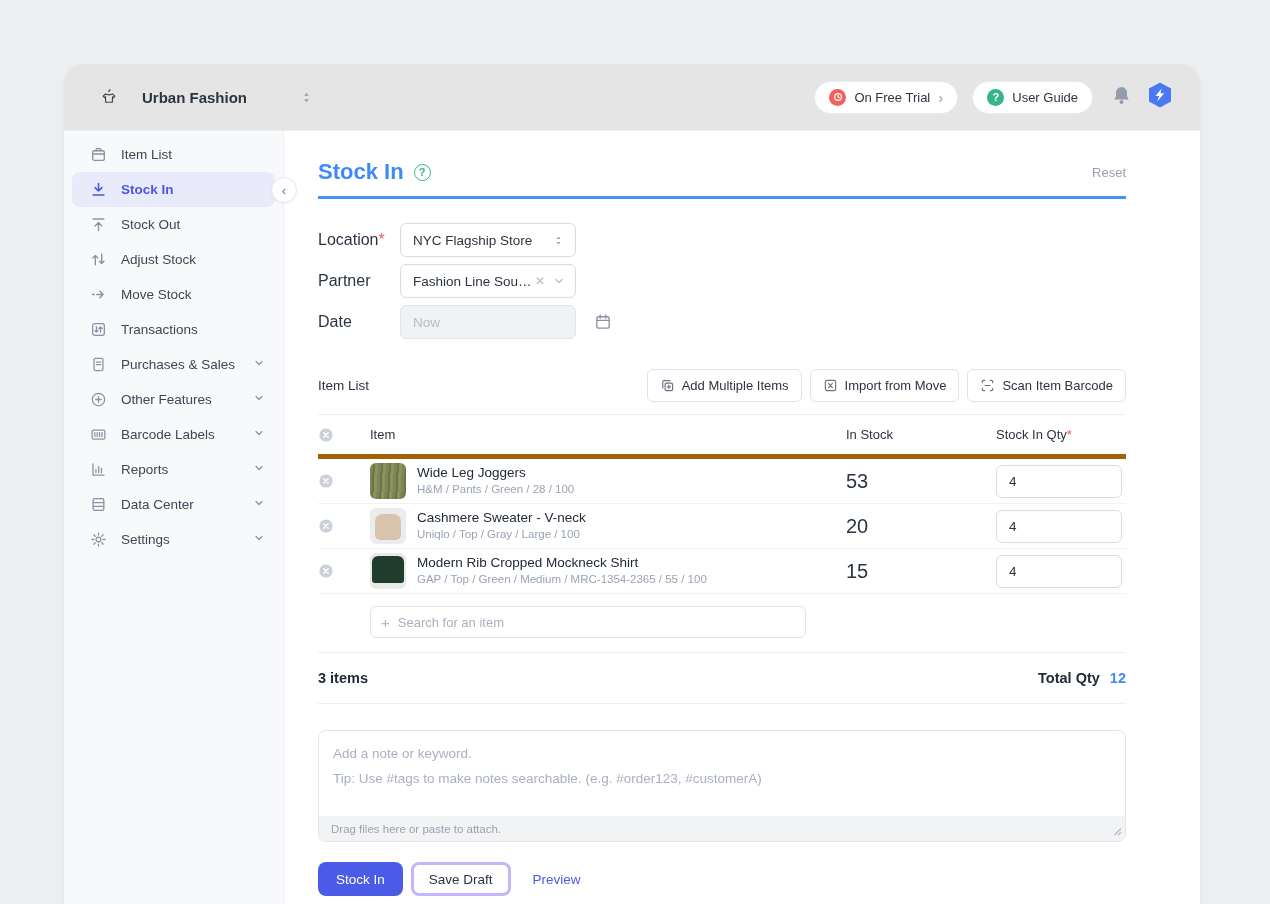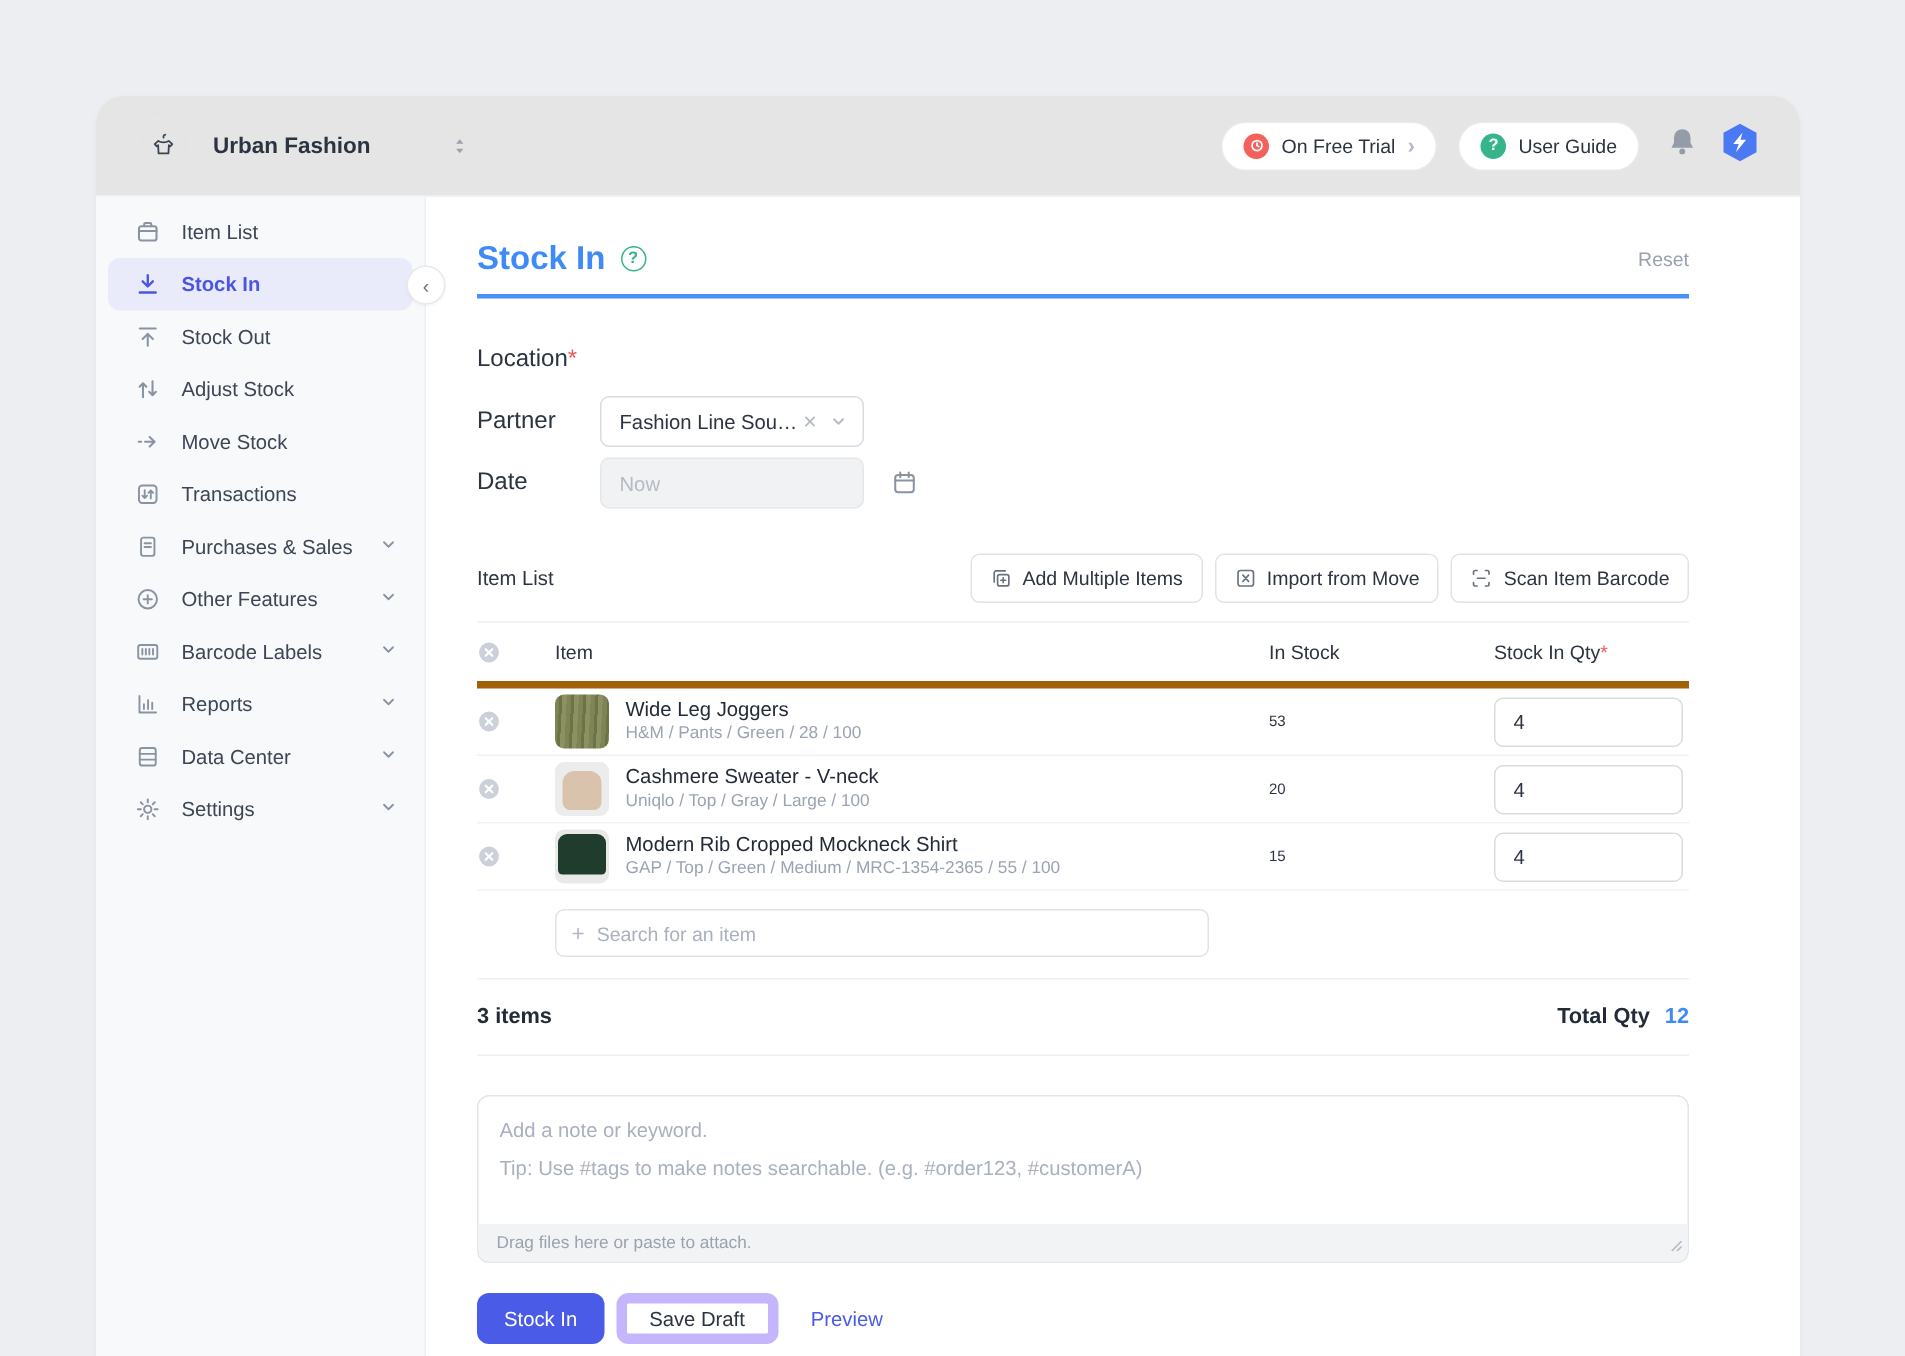--- a/index.html
+++ b/index.html
@@ -66,21 +66,21 @@
   .trow { display:flex; align-items:center; height:45px; border-bottom:1px solid #f0f2f5; }
   .remove-btn { cursor:pointer; display:flex; }
   .thumb { width:36px; height:36px; border-radius:6px; margin-right:11px; flex:none; overflow:hidden; position:relative; }
   .thumb-joggers { background:repeating-linear-gradient(93deg,#7e8455 0 3px,#6c7345 3px 5px,#8b9160 5px 8px); }
   .thumb-sweater-beige { background:#ececec; }
   .thumb-sweater-beige::after { content:""; position:absolute; left:5px; right:5px; top:6px; bottom:4px; background:#d9c3ac; border-radius:8px 8px 5px 5px; }
   .thumb-sweater-green { background:#e9eae8; }
   .thumb-sweater-green::after { content:""; position:absolute; left:2px; right:2px; top:3px; bottom:6px; background:#1f3c2d; border-radius:6px 6px 3px 3px; }
   .item-name { font-size:13.5px; color:#222b36; font-weight:500; line-height:1.35; }
   .item-attrs { font-size:11.5px; color:#9aa3b3; line-height:1.35; }
-  .stock-val { font-size:10px; color:#2c3440; }
+  .stock-val { font-size:20px; color:#2c3440; }
   .qty-input { width:126px; height:33px; border:1px solid #d8dce2; border-radius:6px; padding:0 12px; font-size:13.5px; color:#2c3440; font-family:"Liberation Sans",sans-serif; }
 
   .search-row { padding:12px 0 14px 52px; border-bottom:1px solid #edeff3; }
   .search-box { width:436px; height:32px; border:1px solid #dfe3e9; border-radius:6px; display:flex; align-items:center; padding:0 10px; gap:8px; }
   .search-box .plus { color:#b3bac4; font-size:15px; line-height:1; }
   .search-box input { border:none; outline:none; flex:1; font-size:13px; color:#ef4444; font-family:"Liberation Sans",sans-serif; background:transparent; }
   .search-box input::placeholder { color:#a9b1bd; }
 
   .summary-row { display:flex; align-items:center; padding:17px 0; border-bottom:1px solid #edeff3; }
   .items-count { font-size:14.5px; font-weight:700; color:#222b36; }
@@ -88,21 +88,21 @@
   .total-qty .qty-val { color:#3e8bf7; }
 
   .note-box { margin-top:26px; border:1px solid #e2e5ea; border-radius:8px; height:112px; position:relative; overflow:hidden; cursor:text; }
   .note-placeholder { padding:11px 14px; font-size:13.5px; color:#a9b0bf; line-height:1.85; }
   .note-footer { position:absolute; left:0; right:0; bottom:0; height:25px; background:#f2f3f5; display:flex; align-items:center; padding:0 12px; font-size:11.5px; color:#9aa2ae; }
   .resize-handle { position:absolute; right:3px; bottom:3px; }
 
   .actions-row { margin-top:20px; display:flex; align-items:center; gap:8px; }
   .btn { height:34px; border-radius:8px; font-size:13.5px; display:flex; align-items:center; padding:0 18px; cursor:pointer; border:none; font-family:"Liberation Sans",sans-serif; }
   .btn-primary { background:#4a5be8; color:#fff; }
-  .btn-secondary { background:#fff; border:7px solid #c4b5fd; color:#2c3440; padding:0 15px; }
+  .btn-secondary { background:#fff; border:3px solid #c4b5fd; color:#2c3440; padding:0 15px; }
   .btn-link { background:none; color:#4a5be8; padding:0 6px; margin-left:8px; }
 </style>
 </head>
 <body>
 
 <div class="window">
 
   <div class="topbar">
     <div class="logo-circle">
       <svg width="22" height="22" viewBox="0 0 24 24" fill="none" stroke="#3c4553" stroke-width="1.3" stroke-linecap="round" stroke-linejoin="round">
@@ -272,20 +272,27 @@
       <div class="title-row">
         <span class="page-title">Stock In</span>
         <span class="help-badge">?</span>
         <span class="reset-link">Reset</span>
       </div>
       <div class="title-underline"></div>
 
       <div class="form">
         <div class="form-row">
           <span class="form-label"><span>Location</span><span class="req">*</span></span>
+          <div class="select-box">
+            <span class="val">NYC Flagship Store</span>
+            <svg width="13" height="13" viewBox="0 0 16 16" fill="#9aa2ae">
+                <path d="M8 3l2.6 3.2H5.4L8 3z"></path>
+                <path d="M8 13l-2.6-3.2h5.2L8 13z"></path>
+              </svg>
+          </div>
         </div>
 
         <div class="form-row">
           <span class="form-label">Partner</span>
           <div class="select-box">
             <span class="val">Fashion Line Sourc...</span>
             <span class="clear-x">✕</span>
             <svg width="12" height="12" viewBox="0 0 16 16" fill="none" stroke="#b3bac4" stroke-width="1.6" stroke-linecap="round" stroke-linejoin="round">
                 <path d="M4 6l4 4 4-4"></path>
               </svg>

